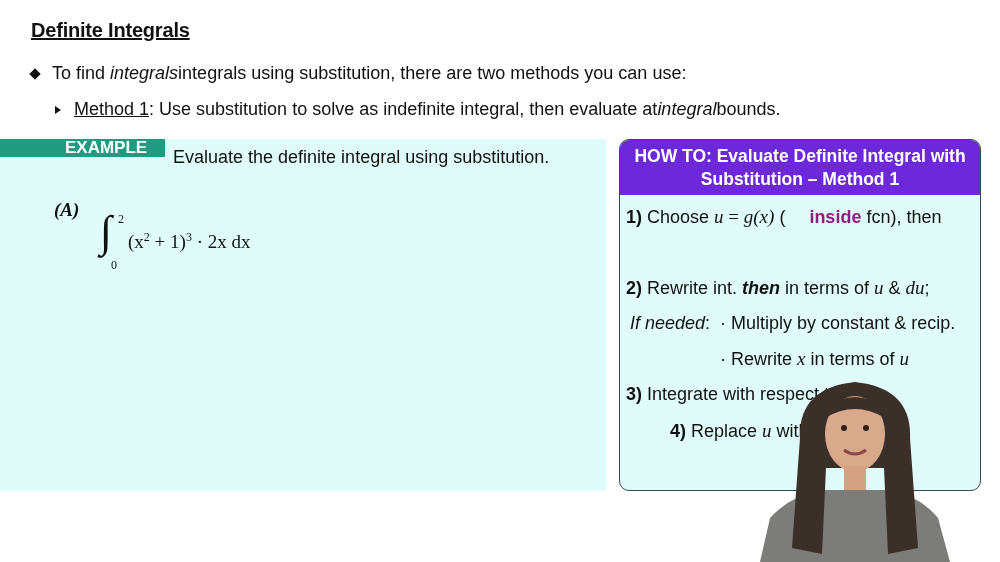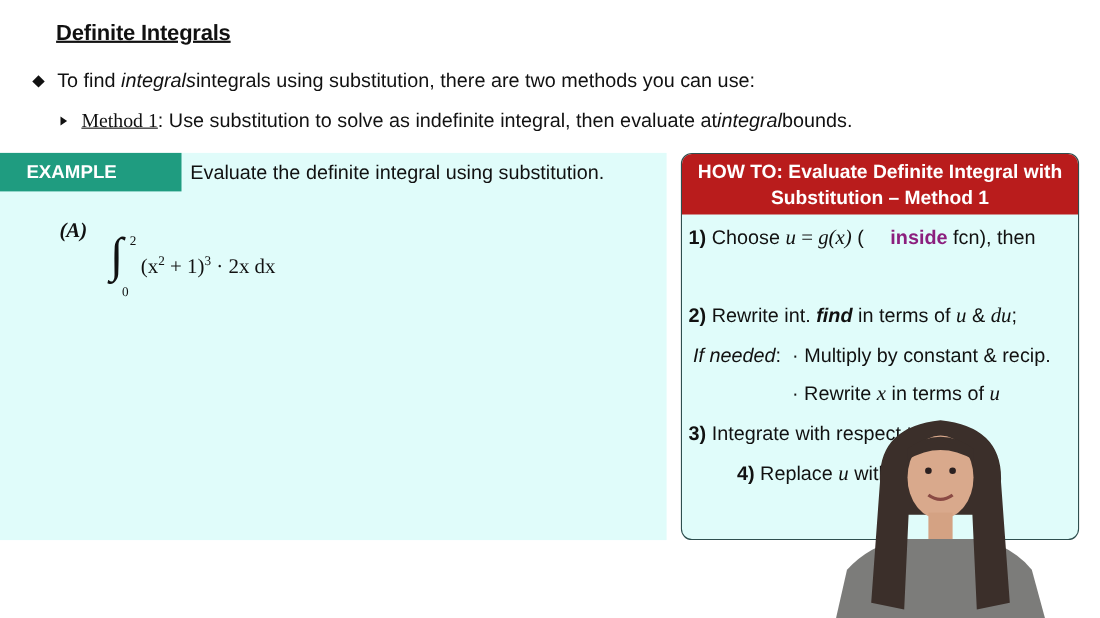--- a/index.html
+++ b/index.html
@@ -1,38 +1,38 @@
 <!DOCTYPE html>
 <html><head>
 <meta charset="utf-8">
 <style>
   html, body { margin:0; padding:0; }
   body { width:1000px; height:562px; background:#ffffff; position:relative; overflow:hidden;
          font-family:"Liberation Sans", sans-serif; color:#111; }
-  .title { position:absolute; left:31px; top:19px; font-size:20px; font-weight:bold; text-decoration:underline; letter-spacing:-0.2px;margin-left:20px; }
+  .title { position:absolute; left:31px; top:19px; font-size:20px; font-weight:bold; text-decoration:underline; letter-spacing:-0.2px; }
   .bullet1 { position:absolute; left:31px; top:63px; font-size:18px; display:flex; align-items:center; }
   .bullet2 { position:absolute; left:55px; top:99px; font-size:18px; display:flex; align-items:center; }
   .diamond { display:inline-block; width:8px; height:8px; background:#111; transform:rotate(45deg); margin-right:13px; }
   .tri { display:inline-block; width:0; height:0; border-top:4px solid transparent; border-bottom:4px solid transparent; border-left:6px solid #111; margin-right:13px; }
-  .u { text-decoration:underline;font-family:Liberation Serif, serif; }
+  .u { text-decoration:underline; }
   i, .it { font-style:italic; }
   .example-panel { position:absolute; left:0; top:139px; width:606px; height:352px; background:#e0fcfa; }
-  .example-tag { position:absolute; left:0; top:139px; width:165px; height:35px; background:#1f9c80; color:#fff;
-                 font-weight:bold; font-size:17px; display:flex; align-items:center; padding-left:24px; box-sizing:border-box; }
+  .example-tag { position:absolute; left:0; top:139px; width:165px; height:18px; background:#1f9c80; color:#fff;
+                 font-weight:bold; font-size:17px; display:flex; align-items:center; padding-left:65px; box-sizing:border-box; }
   .example-prompt { position:absolute; left:173px; top:147px; font-size:18px; }
   .part-label { position:absolute; left:54px; top:199px; font-family:"Liberation Serif", serif; font-weight:bold; font-style:italic; font-size:19px; }
   .integral { position:absolute; left:100px; top:210px; font-family:"Liberation Serif", serif; font-size:19px; }
   .int-sign { position:absolute; left:0; top:0; font-size:44px; font-style:italic; line-height:1; }
   .int-up { position:absolute; left:18px; top:2px; font-size:12px; }
   .int-lo { position:absolute; left:11px; top:48px; font-size:12px; }
   .int-body { position:absolute; left:28px; top:20px; white-space:nowrap; }
   sup { font-size:12px; }
   .howto { position:absolute; left:619px; top:139px; width:362px; height:352px; background:#e0fcfa;
            border:1.5px solid #2f4f4f; border-radius:10px; box-sizing:border-box; overflow:hidden; }
-  .howto-head { background:#b91c1c; color:#fff; font-weight:bold; font-size:17.5px; text-align:center; line-height:23px; padding:5px 6px 4px; }
+  .howto-head { background:#6d28d9; color:#fff; font-weight:bold; font-size:17.5px; text-align:center; line-height:23px; padding:5px 6px 4px; }
   .step { position:absolute; font-size:18px; white-space:nowrap; }
   .math { font-family:"Liberation Serif", serif; font-style:italic; font-size:19px; }
   .mathr { font-family:"Liberation Serif", serif; font-size:19px; }
   .purple { color:#8b1f7e; font-weight:bold;margin-left:24px; }
   .presenter { position:absolute; left:760px; top:378px; width:190px; height:184px; }
 </style>
 </head>
 <body>
 
 <div class="title">Definite Integrals</div>
@@ -65,21 +65,21 @@
 <div class="howto">
   <div class="howto-head">
     <div>HOW TO: Evaluate Definite Integral with</div>
     <div>Substitution – Method 1</div>
   </div>
 
   <div class="step" style="left:6px; top:66px;">
     <b>1)</b><span> Choose </span><span class="math">u</span><span class="mathr"> = </span><span class="math">g(x)</span><span> (</span><span class="purple">inside</span><span> fcn), then</span>
   </div>
   <div class="step" style="left:6px; top:137px;">
-    <b>2)</b><span> Rewrite int. </span><b><i>find</i></b><span> in terms of </span><span class="math">u</span><span> &amp; </span><span class="math">du</span><span>;</span>
+    <b>2)</b><span> Rewrite int. </span><b><i>then</i></b><span> in terms of </span><span class="math">u</span><span> &amp; </span><span class="math">du</span><span>;</span>
   </div>
   <div class="step" style="left:100px; top:208px;">
     <span>· Rewrite </span><span class="math">x</span><span> in terms of </span><span class="math">u</span>
   </div>
   <div class="step" style="left:10px; top:173px;">
     <i>If needed</i><span style="white-space:pre">:  · Multiply by constant &amp; recip.</span>
   </div>
   <div class="step" style="left:6px; top:244px;">
     <b>3)</b><span> Integrate with respect to</span>
   </div>

